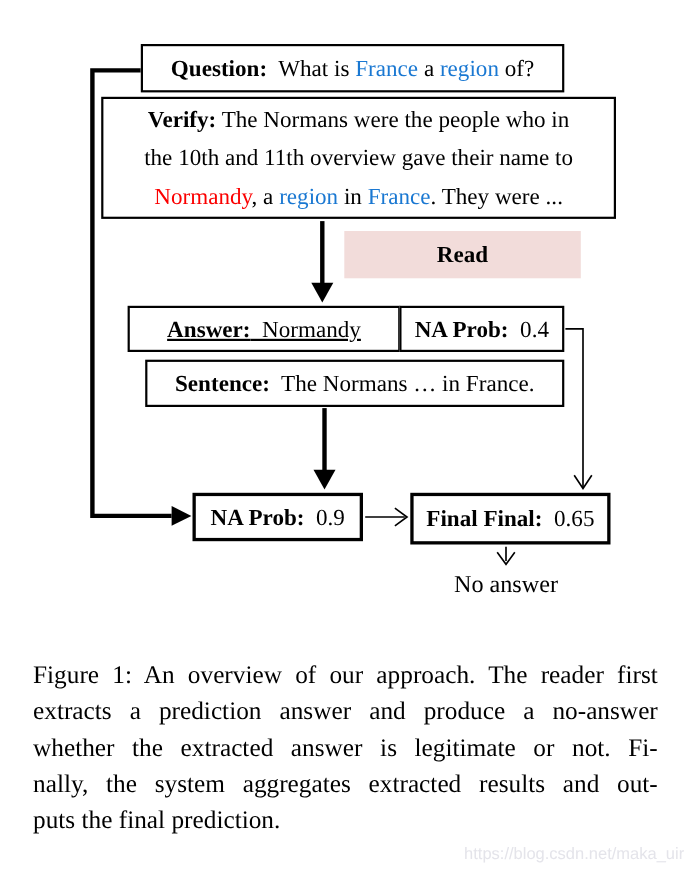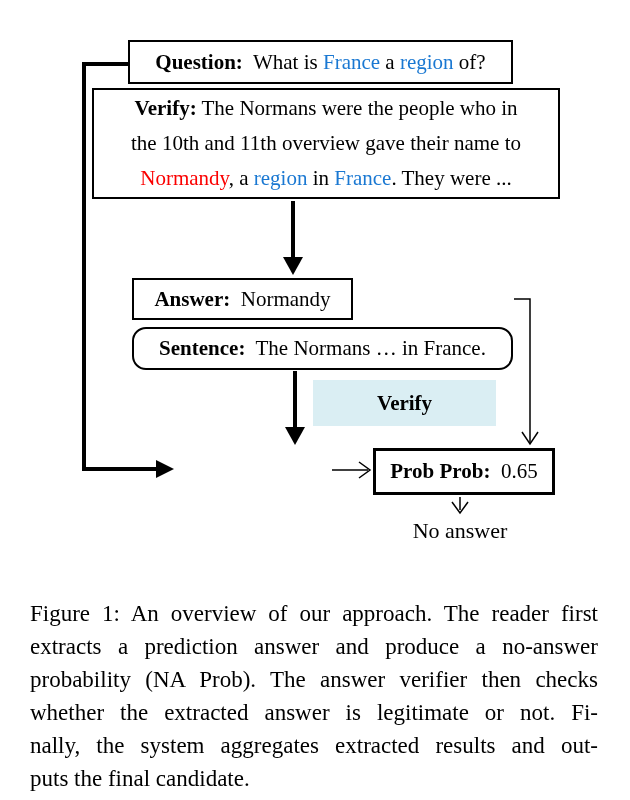--- a/index.html
+++ b/index.html
@@ -14,23 +14,23 @@
   .rich{white-space:pre;}
   .seg-bold{font-weight:bold;text-align:right;}
   .seg-plain{}
   .seg-blue{color:var(--blue,#1a78d2);}
   .seg-red{color:var(--red,#fb0000);}
 
   #question-box{left:128px;top:40px;width:385px;height:44px;}
   #passage-box{left:92px;top:88px;width:468px;height:111px;flex-direction:column;}
   #passage-box .pline{line-height:35px;}
 
-  #answer-box{left:132px;top:278px;width:221px;height:42px;}
+  #answer-box{left:116px;top:278px;width:248px;height:42px;text-decoration:underline;}
   #naprob-read-box{left:363px;top:278px;width:150px;height:42px;}
-  #sentence-box{left:132px;top:327px;width:381px;height:43px;border-radius:14px;}
+  #sentence-box{left:132px;top:327px;width:381px;height:43px;}
 
   #naprob-verify-box{left:175px;top:448px;width:155px;height:44px;}
   #finalprob-box{left:373px;top:448px;width:182px;height:47px;}
 
   .stage-label{position:absolute;display:flex;align-items:center;justify-content:center;
                font-size:21px;font-weight:bold;}
   #read-label{left:313px;top:210px;width:215px;height:43px;background:var(--read-bg,#f2dcda);}
   #verify-label{left:313px;top:380px;width:183px;height:46px;background:var(--verify-bg,#daeef3);}
 
   #no-answer-label{position:absolute;left:385px;top:518px;width:150px;text-align:center;
@@ -88,44 +88,50 @@
   <div id="question-box" class="box">
     <span class="rich"><span class="seg-bold">Question:</span><span class="seg-plain">  What is </span><span class="seg-blue">France</span><span class="seg-plain"> a </span><span class="seg-blue">region</span><span class="seg-plain"> of?</span></span>
   </div>
 
   <div id="passage-box" class="box">
     <div class="pline rich"><span class="seg-bold">Verify:</span><span class="seg-plain"> The Normans were the people who in</span></div>
     <div class="pline rich"><span class="seg-plain">the 10th and 11th overview gave their name to</span></div>
     <div class="pline rich"><span class="seg-red">Normandy</span><span class="seg-plain">, a </span><span class="seg-blue">region</span><span class="seg-plain"> in </span><span class="seg-blue">France</span><span class="seg-plain">. They were ...</span></div>
   </div>
 
+  <div id="read-label" class="stage-label">
+    <span>Read</span>
+  </div>
 
   <div id="answer-box" class="box">
     <span class="rich"><span class="seg-bold">Answer:</span><span class="seg-plain">  Normandy</span></span>
   </div>
 
+  <div id="naprob-read-box" class="box">
+    <span class="rich"><span class="seg-bold">NA Prob:</span><span class="seg-plain">  0.4</span></span>
+  </div>
 
   <div id="sentence-box" class="box">
     <span class="rich"><span class="seg-bold">Sentence:</span><span class="seg-plain">  The Normans … in France.</span></span>
   </div>
 
-  <div id="verify-label" class="stage-label">
-    <span>Verify</span>
+
+  <div id="naprob-verify-box" class="box thick">
+    <span class="rich"><span class="seg-bold">NA Prob:</span><span class="seg-plain">  0.9</span></span>
   </div>
 
-
   <div id="finalprob-box" class="box thick">
-    <span class="rich"><span class="seg-bold">Prob Prob:</span><span class="seg-plain">  0.65</span></span>
+    <span class="rich"><span class="seg-bold">Final Final:</span><span class="seg-plain">  0.65</span></span>
   </div>
 
   <div id="no-answer-label">No answer</div>
 
   <div id="caption">
     <div class="caption-line">Figure 1: An overview of our approach. The reader first</div>
     <div class="caption-line">extracts a prediction answer and produce a no-answer</div>
-    <div class="caption-line">probability (NA Prob). The answer verifier then checks</div>
     <div class="caption-line">whether the extracted answer is legitimate or not.  Fi-</div>
     <div class="caption-line">nally, the system aggregates extracted results and out-</div>
-    <div class="caption-line last">puts the final candidate.</div>
+    <div class="caption-line last">puts the final prediction.</div>
   </div>
 
+  <div id="watermark">https://blog.csdn.net/maka_uir</div>
 
 </div>
 
 </body></html>

